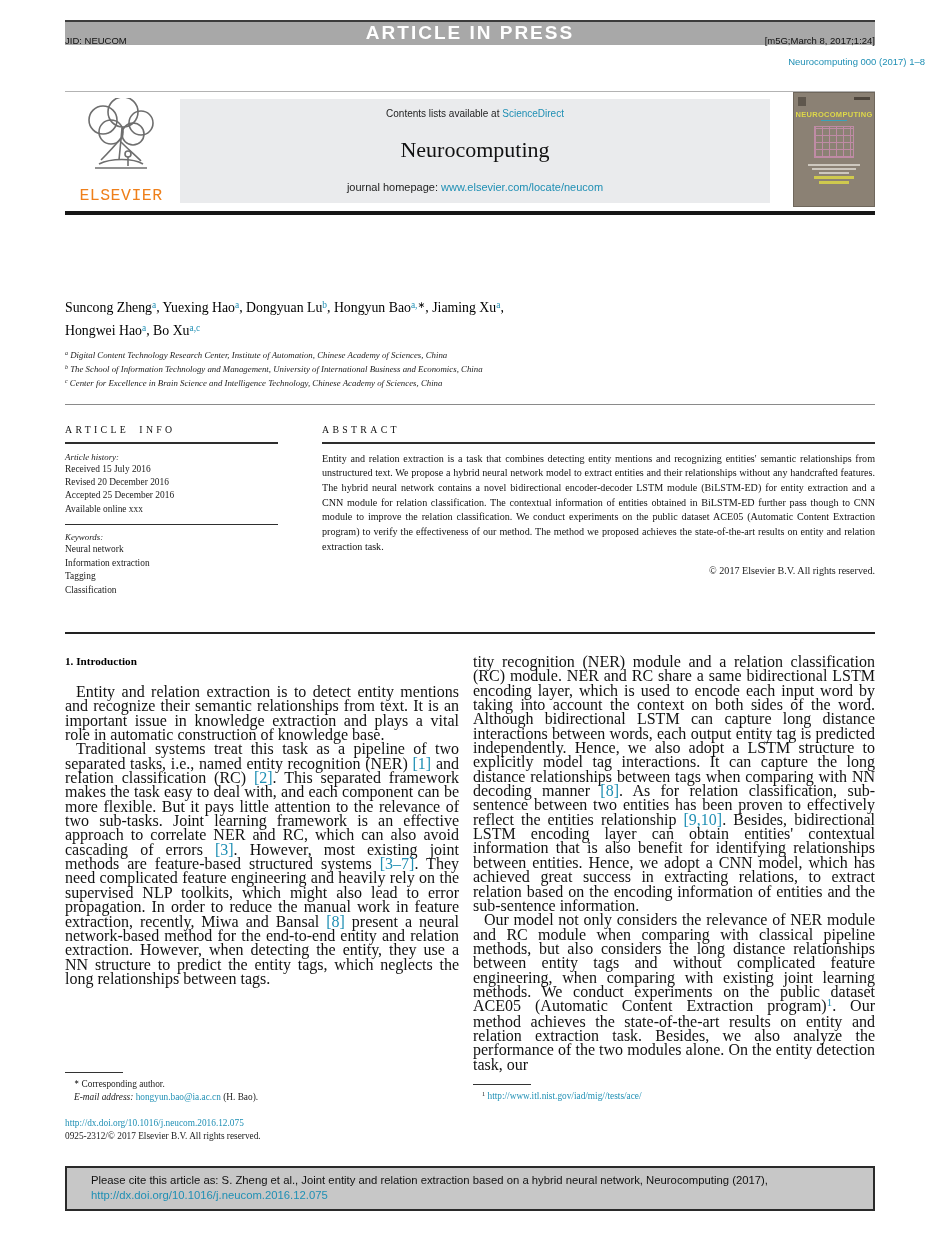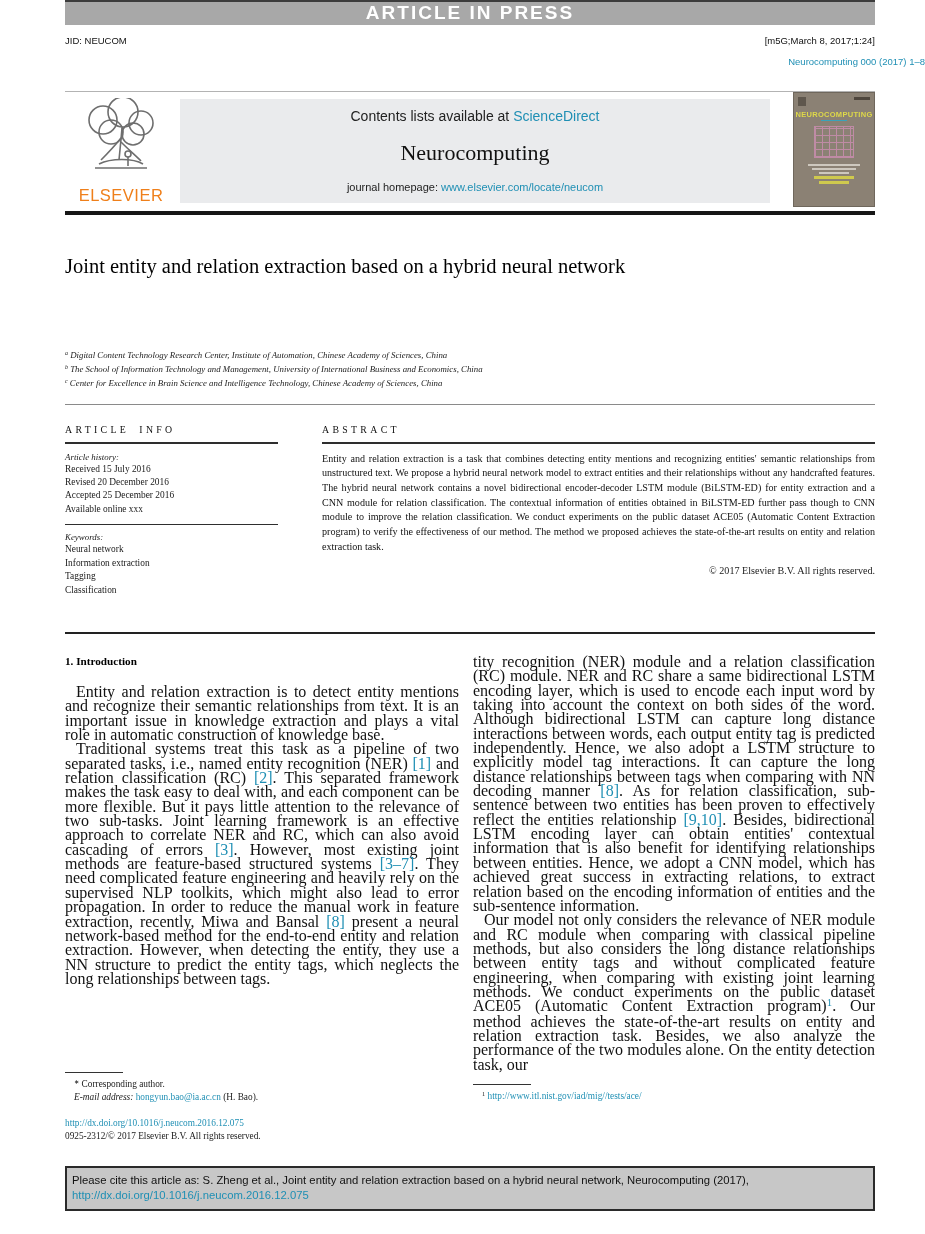--- a/index.html
+++ b/index.html
@@ -1,36 +1,36 @@
 <!DOCTYPE html>
 <html><head>
 <meta charset="utf-8">
 <style>
   html,body{margin:0;padding:0;background:#ffffff;}
   .page{position:relative;width:925px;height:1234px;background:#fff;overflow:hidden;
         font-family:"Liberation Serif",serif;color:#1a1a1a;}
   .abs{position:absolute;}
 
   
-  .banner{left:65px;right:50px;top:0;height:23px;background:#a8a8a8;border-top:2px solid #3c3c3c;
+  .banner{left:65px;right:50px;top:20px;height:23px;background:#a8a8a8;border-top:2px solid #3c3c3c;
           color:#fff;font-family:"Liberation Sans",sans-serif;font-weight:bold;font-size:19px;
           letter-spacing:2px;text-align:center;line-height:22px;}
   .jid-row{left:65px;right:50px;top:35px;display:flex;justify-content:space-between;
            font-family:"Liberation Sans",sans-serif;font-size:9.5px;color:#111;}
   .cite-ref{left:0;right:0;top:56px;text-align:right;font-family:"Liberation Sans",sans-serif;
             font-size:9.5px;color:#1f8fb4;}
   .rule-top{left:65px;right:50px;top:91px;height:1px;background:#b3b3b3;}
 
   
   .els-block{left:66px;top:98px;width:110px;height:108px;text-align:center;}
-  .els-word{font-family:Liberation Sans, sans-serif;color:#ef7f1a;font-size:16.5px;letter-spacing:0.5px;margin-top:-2px;}
+  .els-word{font-family:Liberation Mono, monospace;color:#ef7f1a;font-size:16.5px;letter-spacing:0.5px;margin-top:-2px;}
   .header-box{left:180px;top:99px;width:590px;height:104px;background:#eaebed;
               display:flex;flex-direction:column;justify-content:space-between;align-items:center;
               padding:9px 0 10px 0;box-sizing:border-box;}
-  .contents-line{font-family:"Liberation Sans",sans-serif;font-size:14px;color:#222;}
+  .contents-line{font-family:"Liberation Sans",sans-serif;font-size:10px;color:#222;}
   .journal-title{font-family:"Liberation Serif",serif;font-size:22px;color:#111;}
   .homepage-line{font-family:"Liberation Sans",sans-serif;font-size:11px;color:#222;}
   .cover{left:793px;top:92px;width:82px;height:115px;background:#8b8174;border:1px solid #6f675c;
          box-sizing:border-box;text-align:center;}
   .cover-topmark{position:absolute;left:4px;top:4px;width:8px;height:9px;background:#5f574d;}
   .cover-toptext{position:absolute;right:4px;top:4px;width:16px;height:3px;background:#4e463d;}
   .cover-title{margin-top:17px;font-family:"Liberation Sans",sans-serif;font-weight:bold;
                font-size:7.5px;letter-spacing:0.3px;color:#ded849;}
   .cover-underline{width:26px;height:1px;background:#39a3ba;margin:1px auto 5px auto;}
   .cover-grid{width:38px;height:30px;margin:0 auto;border:1px solid #bf8ba5;
@@ -69,21 +69,21 @@
 
   
   .fn-left{left:65px;top:1072px;width:394px;font-size:9.3px;line-height:13px;}
   .fn-right{left:473px;top:1084px;width:402px;font-size:9.3px;line-height:13px;}
   .fn-rule{width:58px;height:1px;background:#333;margin-bottom:5px;}
   .fn-ind{padding-left:9px;}
   .fn-block{margin-top:13px;}
 
   
   .cite-box{left:65px;right:50px;top:1166px;background:#c7c7c7;border:2px solid #2a2a2a;
-            padding:5px 9px 6px 5px;font-family:"Liberation Sans",sans-serif;font-size:11.3px;
+            padding:5px 9px 6px 24px;font-family:"Liberation Sans",sans-serif;font-size:11.3px;
             line-height:15px;color:#111;box-sizing:border-box;}
 
   
   .link{color:#1f8fb4;}
   .sup{font-size:68%;position:relative;top:-0.45em;}
   .it{font-style:italic;}
 </style>
 </head>
 <body>
 
@@ -133,22 +133,23 @@
       <div class="cover-line w1"></div>
       <div class="cover-line w2"></div>
       <div class="cover-line w3"></div>
       <div class="cover-yellow w1"></div>
       <div class="cover-yellow w2"></div>
     </div>
   </div>
 
   <div class="abs rule-thick"></div>
 
-  <div class="abs art-title">Joint entity and relation extraction based on a hybrid neural network</div>
   <div class="abs authors">
+    <div><span>Suncong Zheng</span><span class="sup link">a</span><span>, Yuexing Hao</span><span class="sup link">a</span><span>, Dongyuan Lu</span><span class="sup link">b</span><span>, Hongyun Bao</span><span class="sup link">a,</span><span class="sup">∗</span><span>, Jiaming Xu</span><span class="sup link">a</span><span>,</span></div>
+    <div><span>Hongwei Hao</span><span class="sup link">a</span><span>, Bo Xu</span><span class="sup link">a,c</span></div>
   </div>
   <div class="abs affils">
     <div><span class="sup">a</span><span> Digital Content Technology Research Center, Institute of Automation, Chinese Academy of Sciences, China</span></div>
     <div><span class="sup">b</span><span> The School of Information Technology and Management, University of International Business and Economics, China</span></div>
     <div><span class="sup">c</span><span> Center for Excellence in Brain Science and Intelligence Technology, Chinese Academy of Sciences, China</span></div>
   </div>
   <div class="abs rule-mid"></div>
 
   <div class="abs info-col">
     <div class="sec-head">ARTICLE INFO</div>

